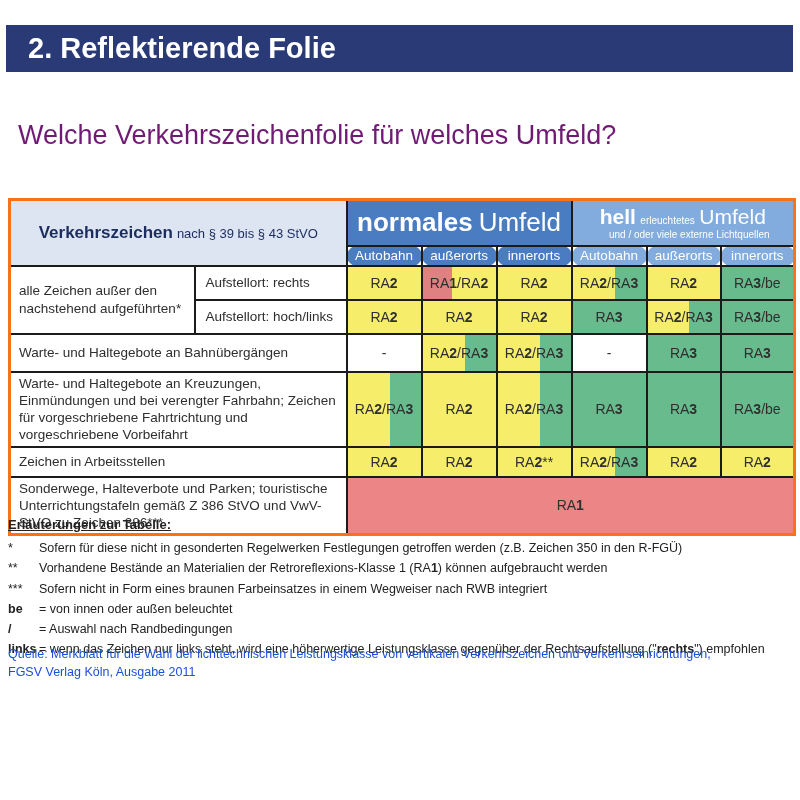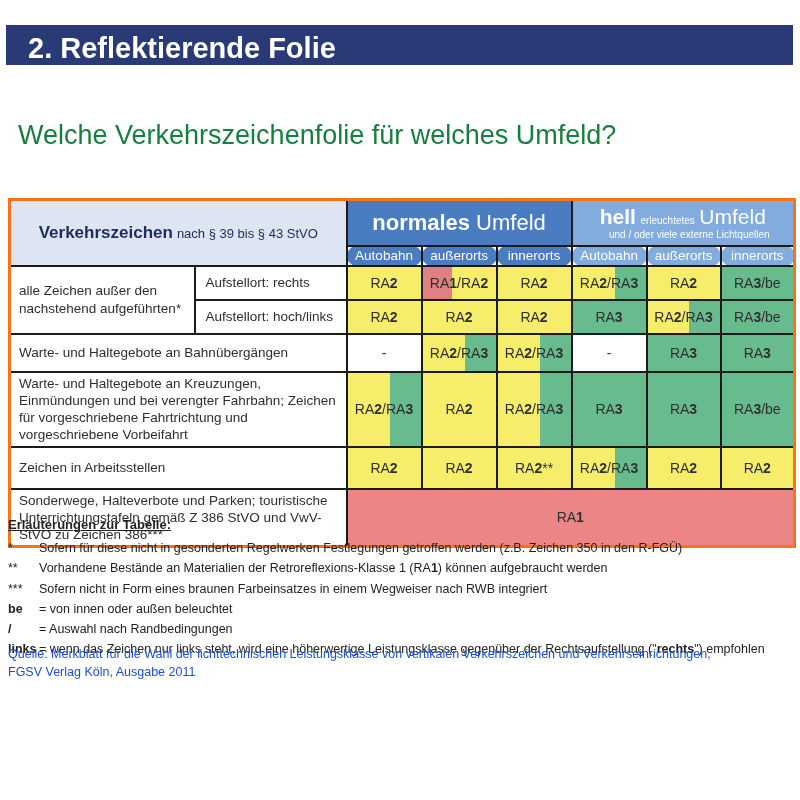--- a/index.html
+++ b/index.html
@@ -2,41 +2,41 @@
 <html lang="de"><head>
 <meta charset="utf-8">
 <style>
   html,body{margin:0;padding:0;}
   body{
     width:800px;height:800px;background:#ffffff;position:relative;
     font-family:"Liberation Sans", sans-serif;color:#222;
   }
   
   .titlebar{
-    position:absolute;left:6px;top:25px;width:787px;height:40px;
+    position:absolute;left:6px;top:25px;width:787px;height:47px;
     background:#293a77;color:#fff;font-size:29px;font-weight:bold;
     line-height:47px;padding-left:22px;box-sizing:border-box;white-space:nowrap;
   }
   
-  .question{position:absolute;left:18px;top:120px;font-size:27px;color:#15803d;white-space:nowrap;}
+  .question{position:absolute;left:18px;top:120px;font-size:27px;color:#701a75;white-space:nowrap;}
 
   
   .tablewrap{position:absolute;left:8px;top:198px;}
   table{border-collapse:collapse;table-layout:fixed;width:785px;border:3px solid #f97316;}
   td,th{border:2px solid #1b1b1b;padding:0;overflow:hidden;}
 
   tr.h-head{height:46px;} tr.h-sub{height:20px;}
   tr.h-r1,tr.h-r2{height:34px;} tr.h-r3{height:38px;}
-  tr.h-r4{height:64px;} tr.h-r5{height:42px;} tr.h-r6{height:53px;}
+  tr.h-r4{height:64px;} tr.h-r5{height:30px;} tr.h-r6{height:53px;}
 
   .corner{background:#dde4f2;text-align:center;vertical-align:middle;color:#1b2d5e;}
   .corner .big{font-weight:bold;font-size:17px;}
   .corner .small{font-size:13px;margin-left:4px;}
 
-  .grp-normal{background:#4a7cc2;color:#fff;text-align:center;vertical-align:middle;font-size:22px;}
+  .grp-normal{background:#4a7cc2;color:#fff;text-align:center;vertical-align:middle;font-size:26px;}
   .grp-normal .b{font-weight:bold;margin-right:6px;}
   .grp-hell{background:#82abde;color:#fff;text-align:center;vertical-align:middle;line-height:1.15;}
   .grp-hell .b{font-weight:bold;font-size:21px;}
   .grp-hell .s{font-size:10px;}
   .grp-hell .m{font-size:21px;}
   .grp-hell .l2{font-size:10px;display:block;padding-left:13px;}
 
   .colhead{color:#fff;font-size:13.5px;font-weight:normal;text-align:center;vertical-align:middle;border-radius:10px;}
   .colhead.n{background:#4a7cc2;}
   .colhead.h{background:#82abde;}

